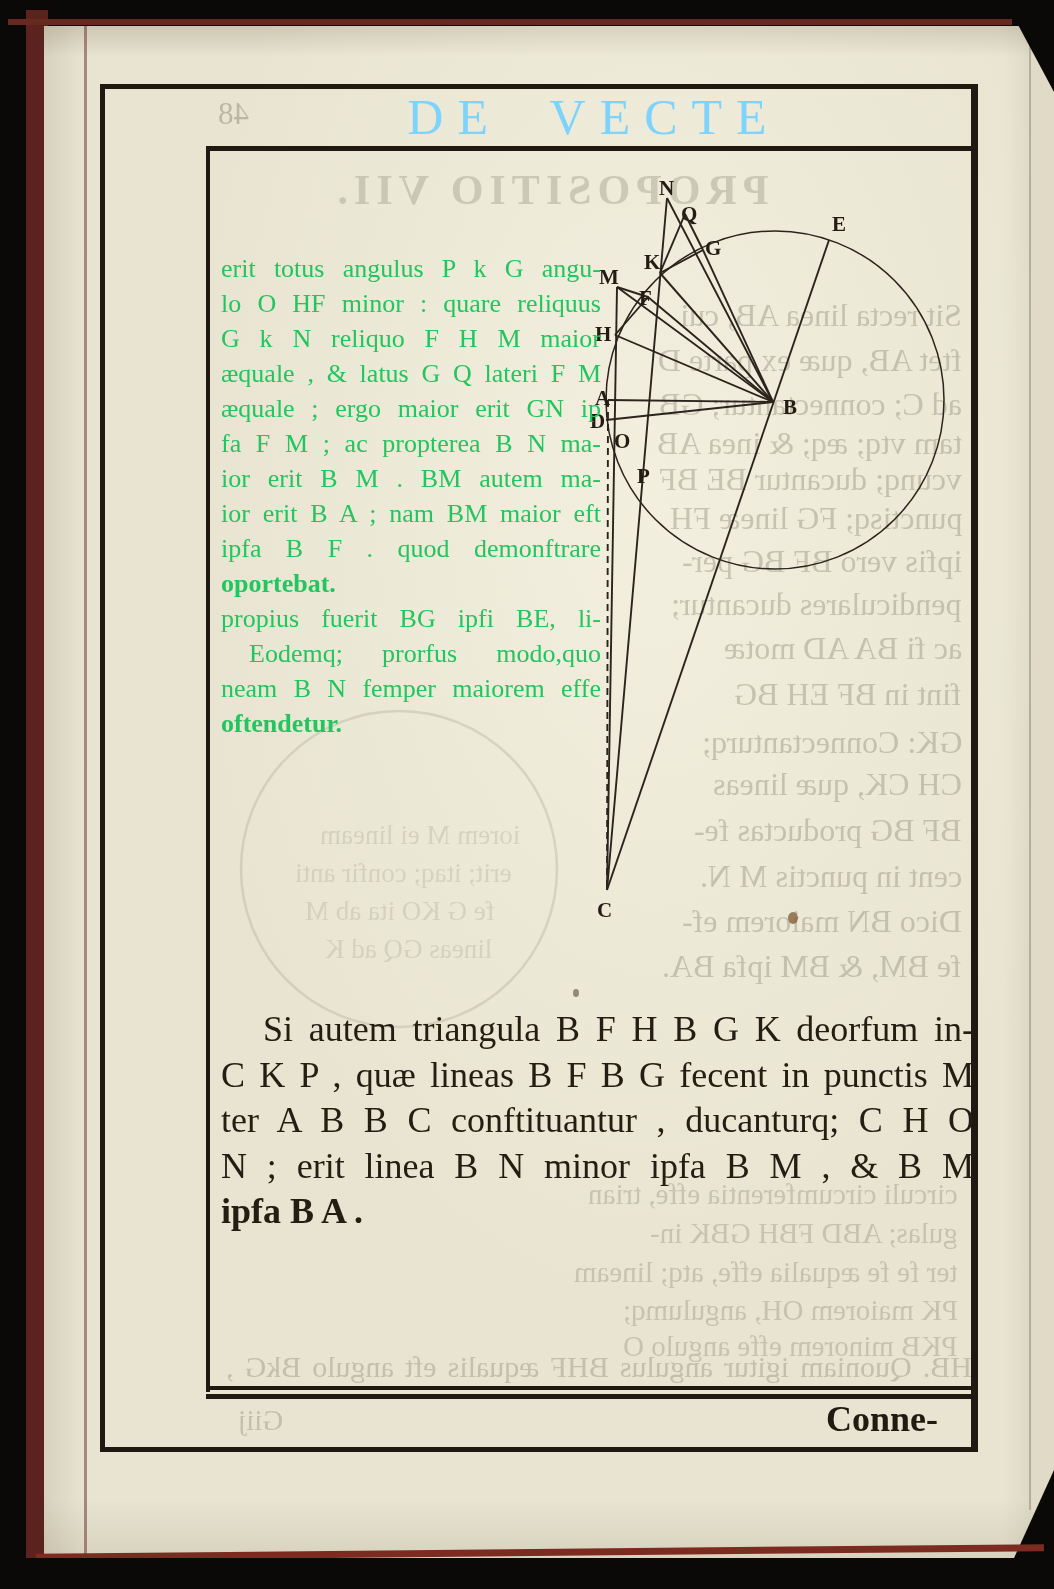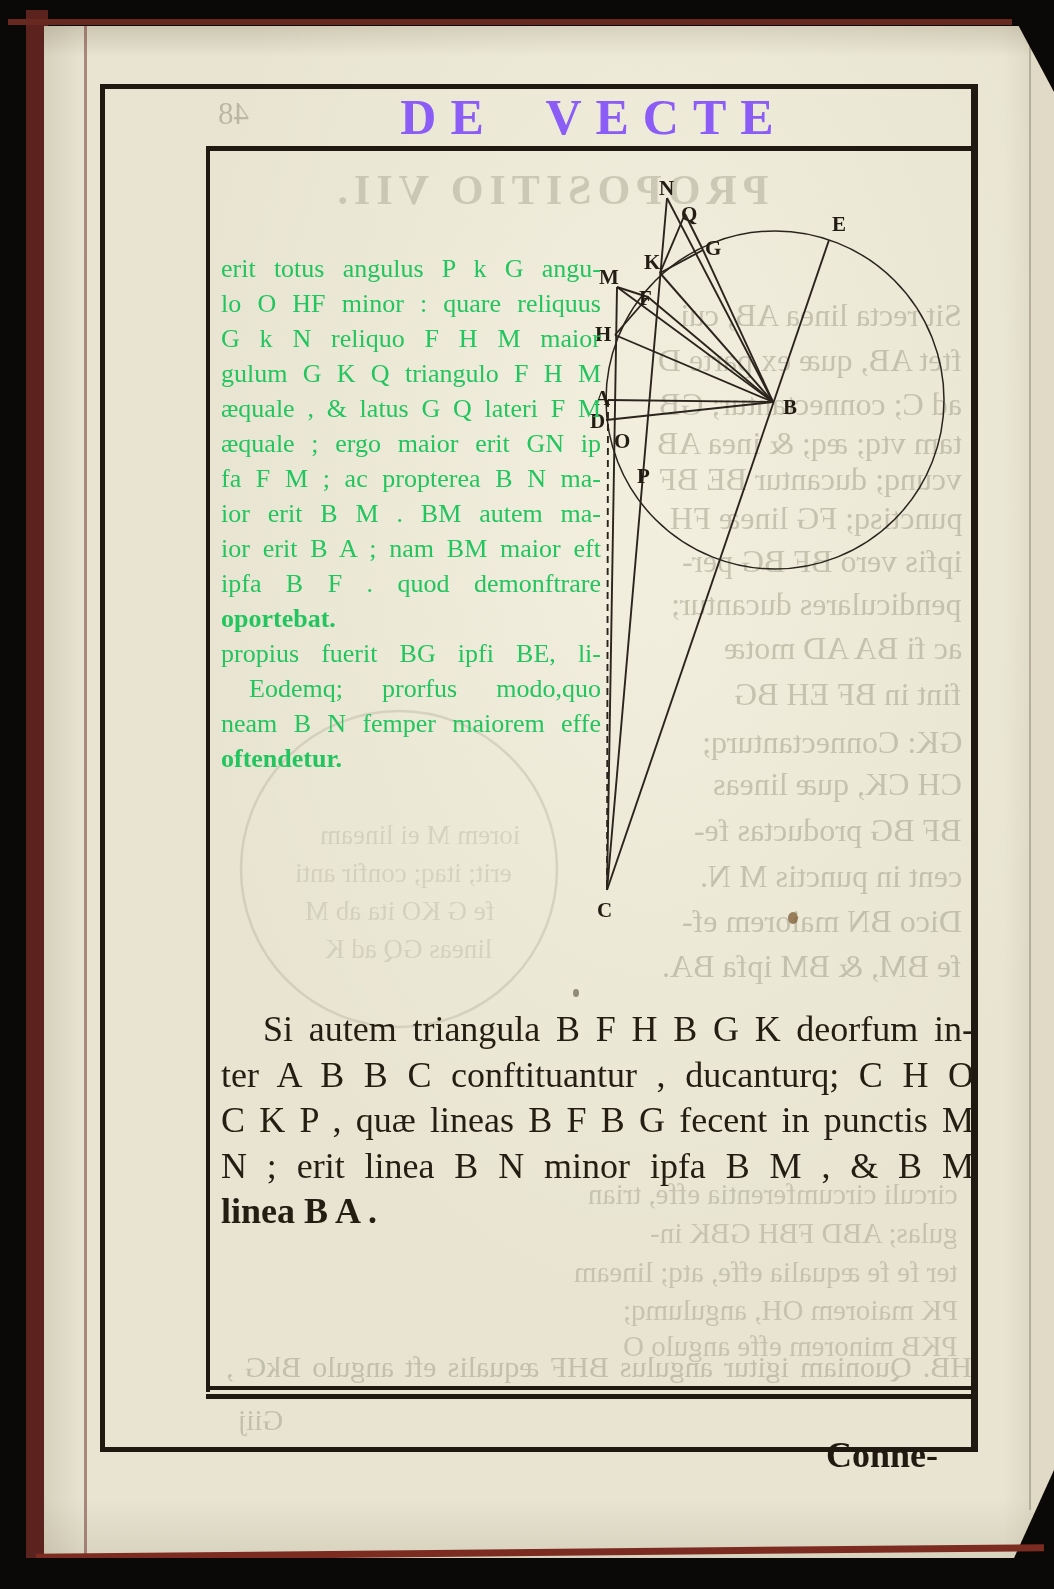--- a/index.html
+++ b/index.html
@@ -29,32 +29,32 @@
   
   .frame-outer{position:absolute;left:100px;top:84px;width:878px;height:1368px;box-sizing:border-box;
                border-style:solid;border-color:#1f1912;border-width:5px 7px 5px 5px;z-index:2;}
   .rule{position:absolute;background:#1f1912;z-index:2;}
   .rule-header{left:206px;top:146px;width:772px;height:5px;}
   .rule-inner-left{left:206px;top:146px;width:4px;height:1246px;}
   .rule-bottom-a{left:206px;top:1386px;width:772px;height:4px;}
   .rule-bottom-b{left:206px;top:1394px;width:772px;height:5px;}
   
   .header-title{position:absolute;left:210px;top:88px;width:768px;text-align:center;z-index:3;
-                font-size:50px;font-weight:700;letter-spacing:14px;word-spacing:22px;color:#8b5cf6;}
+                font-size:50px;font-weight:400;letter-spacing:14px;word-spacing:22px;color:#7dd3fc;}
   
   .main-text{position:absolute;left:221px;top:251px;width:380px;z-index:3;
              font-size:26px;line-height:35px;color:#22c55e;}
   .para{position:absolute;left:221px;top:1007px;width:753px;z-index:3;
         font-size:36px;line-height:45.5px;color:#241d12;}
   .tline{text-align:justify;text-align-last:justify;}
   .tline.nj{text-align:left;text-align-last:left;font-weight:bold;}
   .tline.ind{text-indent:28px;}
   .para .tline.ind{text-indent:42px;}
   .catchword{position:absolute;right:116px;top:1398px;z-index:3;
-             font-size:36px;font-weight:700;color:#221a10;margin-top:36px;}
+             font-size:36px;font-weight:700;color:#221a10;}
   
   .fig{position:absolute;left:555px;top:165px;z-index:3;}
   .fig-line{stroke:#2a241c;stroke-width:1.9;fill:none;}
   .fig-circle{stroke:#2a241c;stroke-width:1.5;fill:none;}
   .fig-label{font-family:"Liberation Serif","DejaVu Serif",serif;font-weight:700;font-size:21px;fill:#231c12;}
   
   .ghost{position:absolute;transform:scaleX(-1);color:#9d9b87;z-index:1;white-space:nowrap;}
   .g-num{left:218px;top:96px;font-size:31px;opacity:.6;}
   .g-head{left:250px;top:166px;width:600px;text-align:center;font-size:42px;
           letter-spacing:6px;opacity:.42;font-weight:700;white-space:nowrap;}
@@ -161,40 +161,39 @@
       <text x="35" y="263" class="fig-label">D</text>
       <text x="59" y="283" class="fig-label">O</text>
       <text x="82" y="318" class="fig-label">P</text>
       <text x="42" y="752" class="fig-label">C</text>
     </svg>
 
   <div id="main-text" class="main-text">
       <div class="tline">erit totus angulus P k G angu-</div>
       <div class="tline">lo O HF minor : quare reliquus</div>
       <div class="tline">G k N reliquo F H M maior</div>
-      <div class="tline">gulum G K Q triangulo F H M</div>
       <div class="tline">æquale , &amp; latus G Q lateri F M</div>
       <div class="tline">æquale ; ergo maior erit GN ip</div>
       <div class="tline">fa F M ; ac propterea B N ma-</div>
       <div class="tline">ior erit B M . BM autem ma-</div>
       <div class="tline">ior erit B A ; nam BM maior eft</div>
       <div class="tline">ipfa B F . quod demonftrare</div>
       <div class="tline nj">oportebat.</div>
       <div class="tline">propius fuerit BG ipfi BE, li-</div>
       <div class="tline ind">Eodemq; prorfus modo,quo</div>
       <div class="tline">neam B N femper maiorem effe</div>
       <div class="tline nj">oftendetur.</div>
     </div>
 
   <div id="para" class="para">
       <div class="tline ind">Si autem triangula B F H B G K deorfum in-</div>
+      <div class="tline">C K P , quæ lineas B F B G fecent in punctis M</div>
       <div class="tline">ter A B B C conftituantur , ducanturq; C H O</div>
-      <div class="tline">C K P , quæ lineas B F B G fecent in punctis M</div>
       <div class="tline">N ; erit linea B N minor ipfa B M , &amp; B M</div>
-      <div class="tline nj">linea B A .</div>
+      <div class="tline nj">ipfa B A .</div>
     </div>
 
   <div class="catchword">Conne-</div>
 
   <div class="corner-tr"></div>
   <div class="corner-br"></div>
   <div class="bottom-red"></div>
   <div class="bottom-black"></div>
 </div>
 

